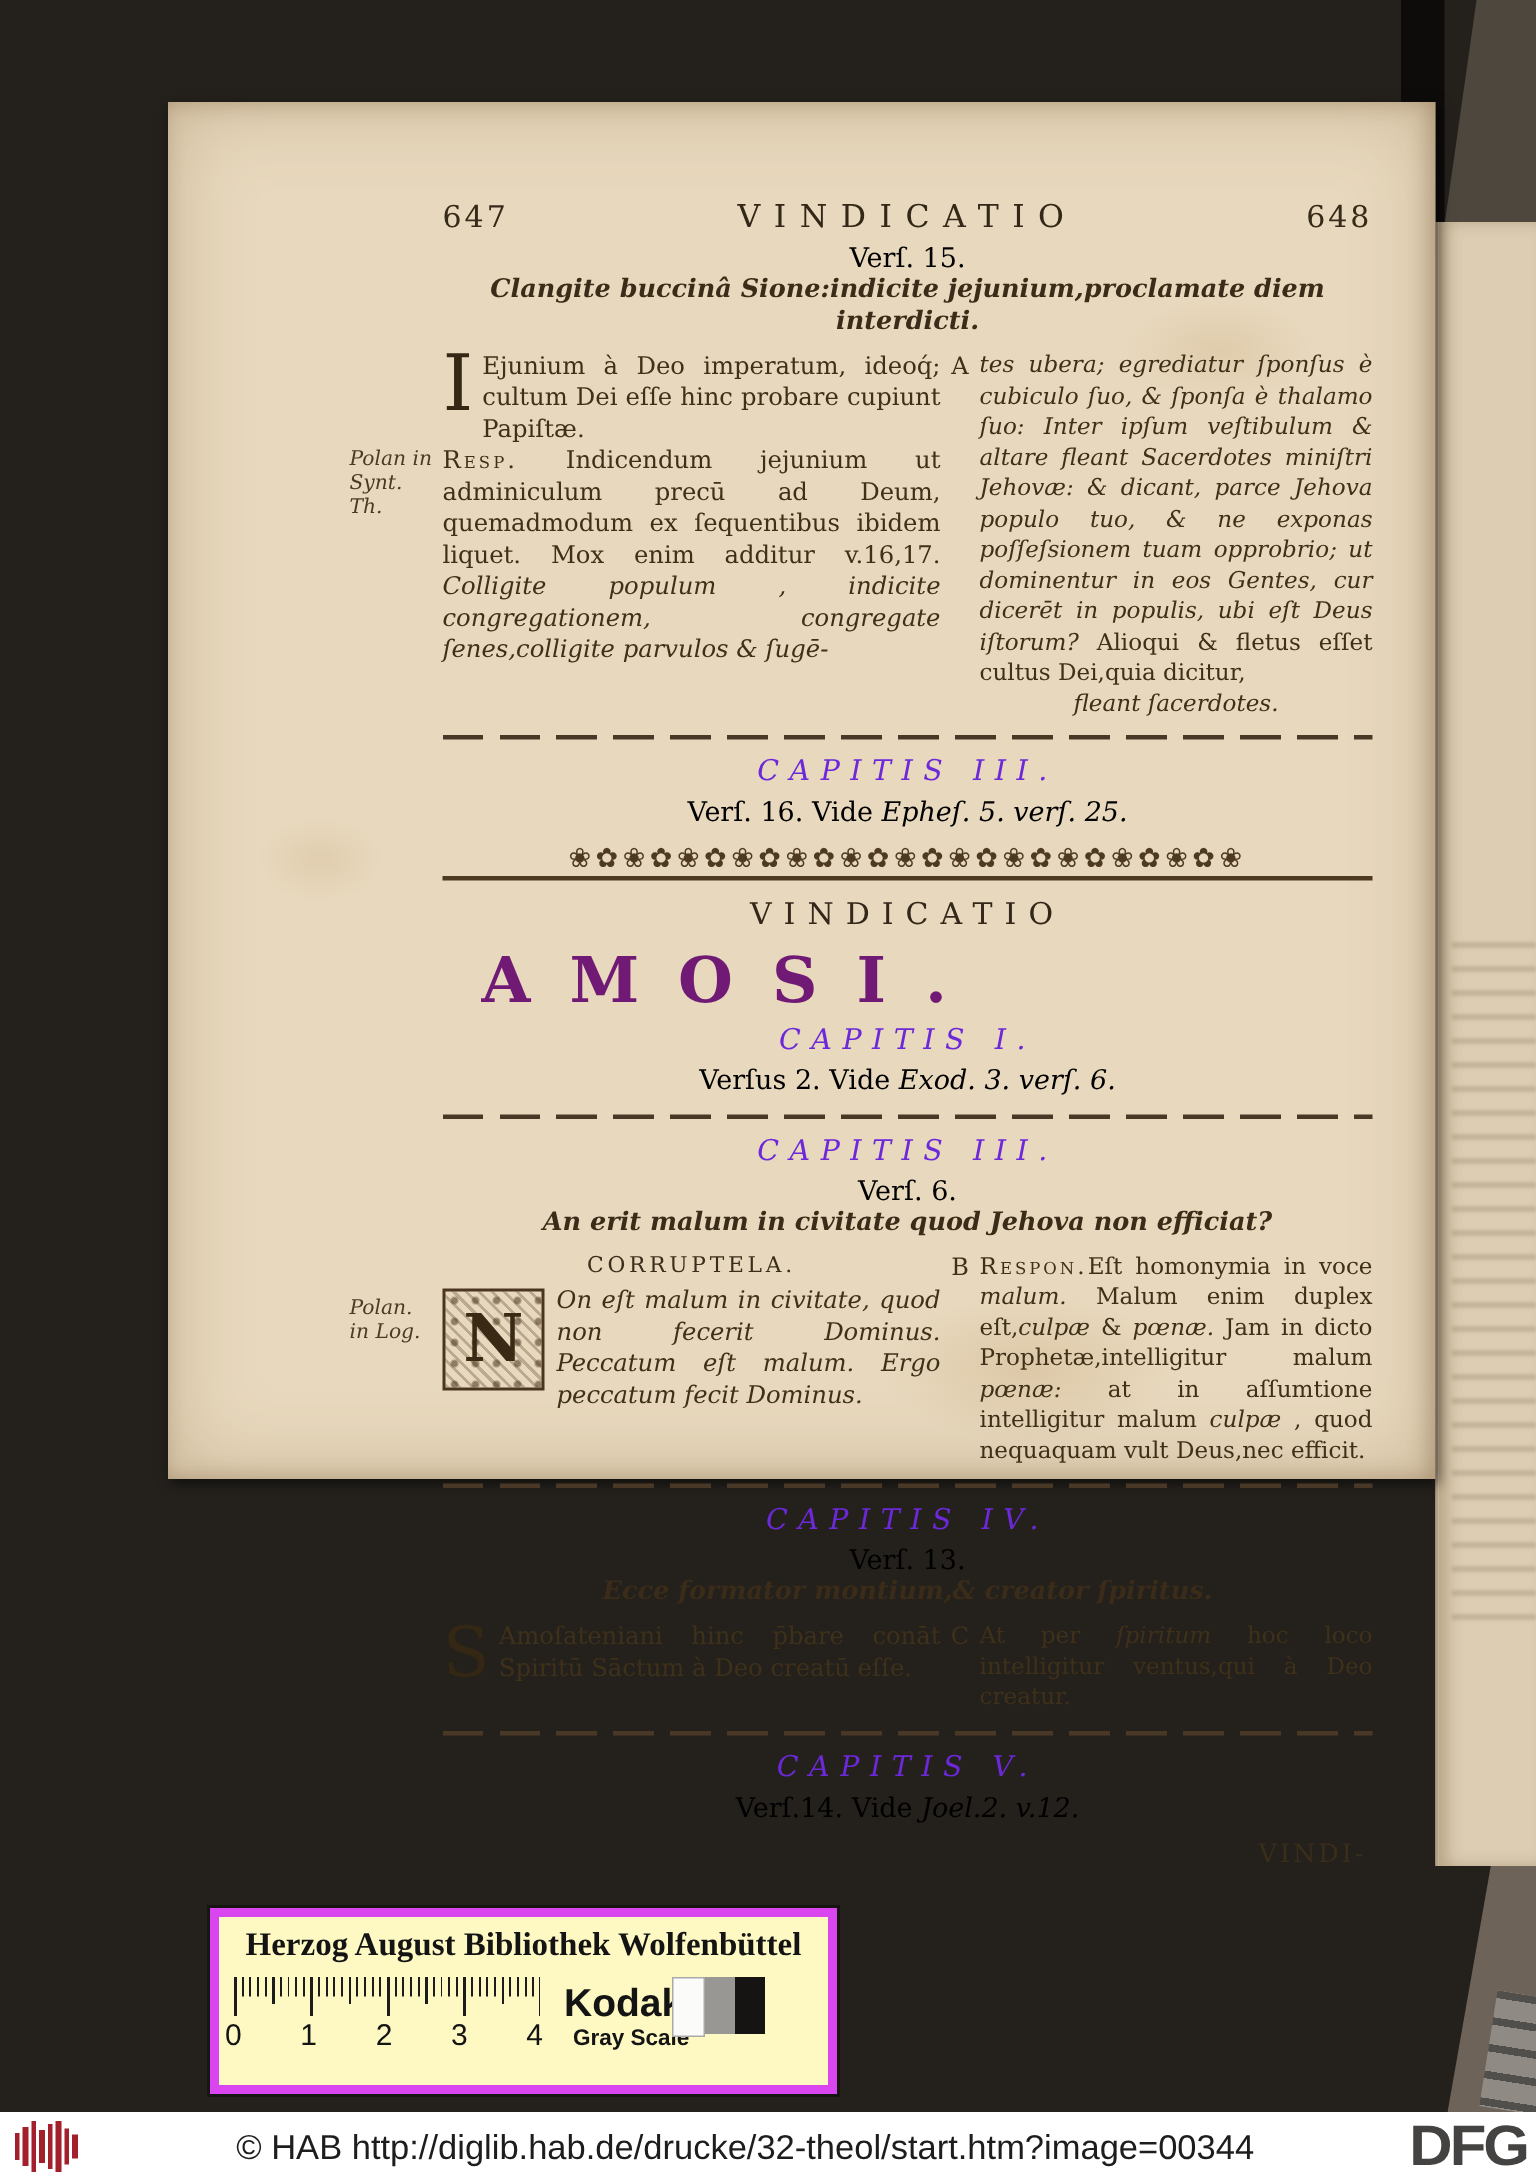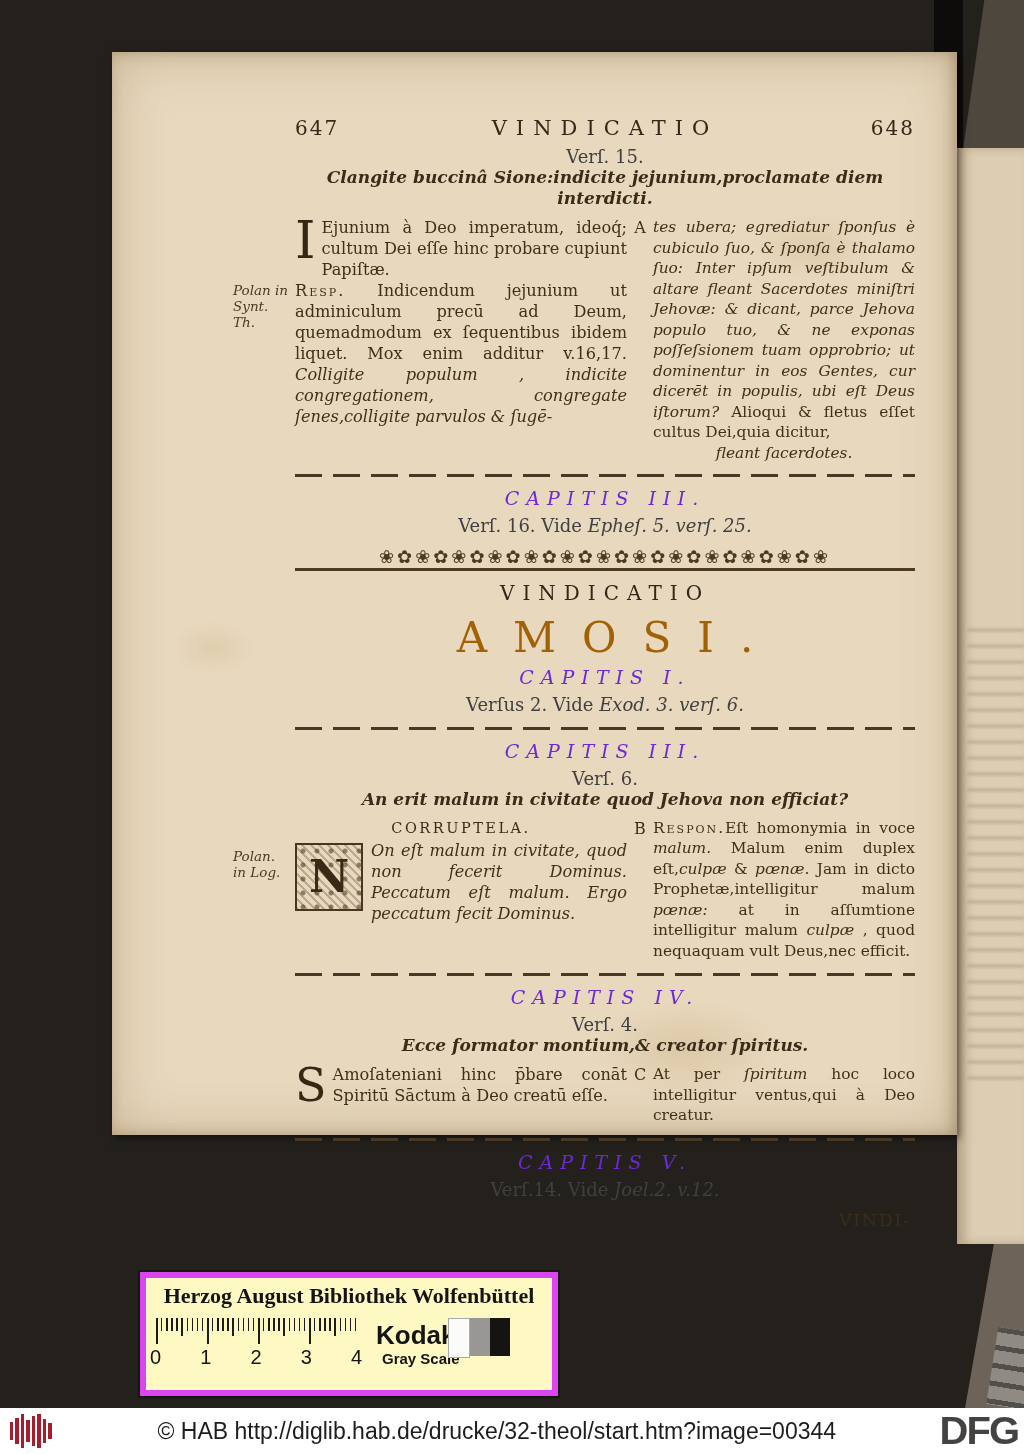--- a/index.html
+++ b/index.html
@@ -1,19 +1,19 @@
 <!DOCTYPE html>
 <html><head>
 <meta charset="utf-8">
 <style>
   html,body{margin:0;padding:0;background:#181614;}
   .stage{position:relative;width:1024px;height:1454px;background:#24211d;overflow:hidden;
          font-family:"DejaVu Serif",serif;color:#3f3019;}
   
-  .book-page{position:absolute;left:112px;top:52px;width:845px;height:1083px;
+  .book-page{position:absolute;left:112px;top:68px;width:845px;height:918px;
              background:#e8d8bd;
              box-shadow:inset 0 0 55px rgba(120,88,45,.28), inset -4px 0 14px rgba(95,70,40,.35), 2px 3px 8px rgba(0,0,0,.55);}
   .book-page::before{content:"";position:absolute;inset:0;pointer-events:none;
              background:
                radial-gradient(140px 70px at 68% 92%, rgba(170,130,70,.18), transparent 70%),
                radial-gradient(90px 50px at 83% 18%, rgba(170,130,70,.14), transparent 70%),
                radial-gradient(60px 40px at 12% 55%, rgba(170,130,70,.12), transparent 70%);}
   .next-page{position:absolute;left:957px;top:148px;width:67px;height:1096px;background:#dccdb3;
              border-left:2px solid #b3a186;box-shadow:inset 6px 0 10px rgba(120,95,55,.35);}
   .ghost-lines{position:absolute;right:2px;top:480px;width:56px;height:460px;
@@ -25,21 +25,21 @@
   .bottom-wedge{position:absolute;left:957px;top:1244px;width:67px;height:164px;background:#6d6358;
              clip-path:polygon(55% 0,100% 0,100% 100%,12% 100%);}
   .small-label{position:absolute;left:992px;top:1330px;width:44px;height:78px;background:#8f8b84;
              transform:rotate(9deg);
              background-image:repeating-linear-gradient(180deg, rgba(30,30,30,.55) 0 5px, transparent 5px 18px);}
   
   .content{position:relative;margin:64px 42px 0 183px;width:620px;}
   .page-header{display:flex;justify-content:space-between;align-items:baseline;}
   .pagenum{font-size:20px;letter-spacing:2px;color:#362a18;}
   .running-title{font-size:21px;letter-spacing:9px;color:#33271704;color:#332717;}
-  .vers-line{text-align:center;font-size:18px;margin-top:6px;color:#404040;}
+  .vers-line{text-align:center;font-size:18px;margin-top:6px;color:#000000;}
   .motto{text-align:center;font-style:italic;font-size:17px;line-height:21px;color:#3a2c18;font-weight:600;}
   .row{display:flex;margin-top:8px;}
   .col-l{width:332px;position:relative;}
   .col-mid{width:26px;text-align:center;font-size:16px;line-height:21px;color:#3f3019;}
   .col-r{width:262px;position:relative;}
   .body-text{font-size:16.2px;line-height:21px;text-align:justify;margin:0;}
   .col-r .body-text{font-size:15.4px;line-height:20.5px;}
   .dropcap{float:left;font-size:52px;line-height:42px;padding:2px 6px 0 0;color:#342713;}
   .dropcap.small{font-size:46px;line-height:38px;}
   .r-roman{font-style:normal;}
@@ -49,21 +49,21 @@
                line-height:16px;color:#4a3a26;text-align:left;}
   .center-line{text-align:center;font-style:italic;font-size:15.4px;margin-top:1px;}
   .divider{height:3px;margin:12px 0 10px;
            background:repeating-linear-gradient(90deg,#4a3827 0 27px, transparent 27px 38px);}
   .chap-title{text-align:center;font-style:italic;font-size:19px;letter-spacing:7px;
               color:#6d28d9;margin-top:4px;}
   .ornament{text-align:center;font-family:"DejaVu Sans",sans-serif;font-size:18px;letter-spacing:3px;
             color:#4d3a20;line-height:22px;border-bottom:3px solid #4d3a20;margin:10px 0 6px;
             white-space:nowrap;overflow:hidden;}
   .vind-sub{text-align:center;font-size:20px;letter-spacing:8px;color:#33271a;margin-top:10px;}
-  .amosi{text-align:center;font-size:42px;letter-spacing:26px;color:#a16207;margin-top:8px;text-indent:26px;}
+  .amosi{text-align:left;font-size:42px;letter-spacing:26px;color:#701a75;margin-top:8px;text-indent:26px;font-weight:bold;}
   .corruptela{text-align:center;font-size:14.5px;letter-spacing:2.5px;color:#3a2d1a;margin:2px 0 4px;}
   .init-block{float:left;width:64px;height:64px;margin:3px 8px 2px 0;border:2px solid #4a3620;
               display:flex;align-items:center;justify-content:center;
               background-image:
                 radial-gradient(circle at 6px 6px, rgba(70,50,25,.55) 0 2px, transparent 3px),
                 repeating-linear-gradient(45deg, rgba(70,50,25,.28) 0 2px, transparent 2px 6px);
               background-size:14px 14px,auto;}
   .init-letter{font-size:44px;font-weight:bold;color:#3a2a15;line-height:1;}
   .catchword{text-align:right;font-size:17px;letter-spacing:2px;padding-right:4px;margin-top:10px;color:#3a2d1a;}
   
@@ -163,21 +163,21 @@
         </div>
         <div class="col-mid">B</div>
         <div class="col-r">
           <p class="body-text"><span class="r-sc">Respon.</span><span class="r-roman">Eſt homonymia in voce </span><span class="r-italic">malum.</span><span class="r-roman"> Malum enim duplex eſt,</span><span class="r-italic">culpæ</span><span class="r-roman"> &amp; </span><span class="r-italic">pœnæ.</span><span class="r-roman"> Jam in dicto Prophetæ,intelligitur malum </span><span class="r-italic">pœnæ:</span><span class="r-roman"> at in aſſumtione intelligitur malum </span><span class="r-italic">culpæ</span><span class="r-roman"> , quod nequaquam vult Deus,nec efficit.</span></p>
         </div>
       </div>
 
       <div class="divider"></div>
 
       <div class="chap-title">CAPITIS IV.</div>
-      <div class="vers-line">Verſ. 4.</div>
+      <div class="vers-line">Verſ. 13.</div>
       <div class="motto">Ecce formator montium,&amp; creator ſpiritus.</div>
 
       <div class="row">
         <div class="col-l">
           <p class="body-text"><span class="dropcap small">S</span><span><span class="r-roman">Amoſateniani hinc p̄bare conāt Spiritū Sāctum à Deo creatū eſſe.</span></span></p>
         </div>
         <div class="col-mid">C</div>
         <div class="col-r">
           <p class="body-text"><span class="r-roman">At per </span><span class="r-italic">ſpiritum</span><span class="r-roman"> hoc loco intelligitur ventus,qui à Deo creatur.</span></p>
         </div>

